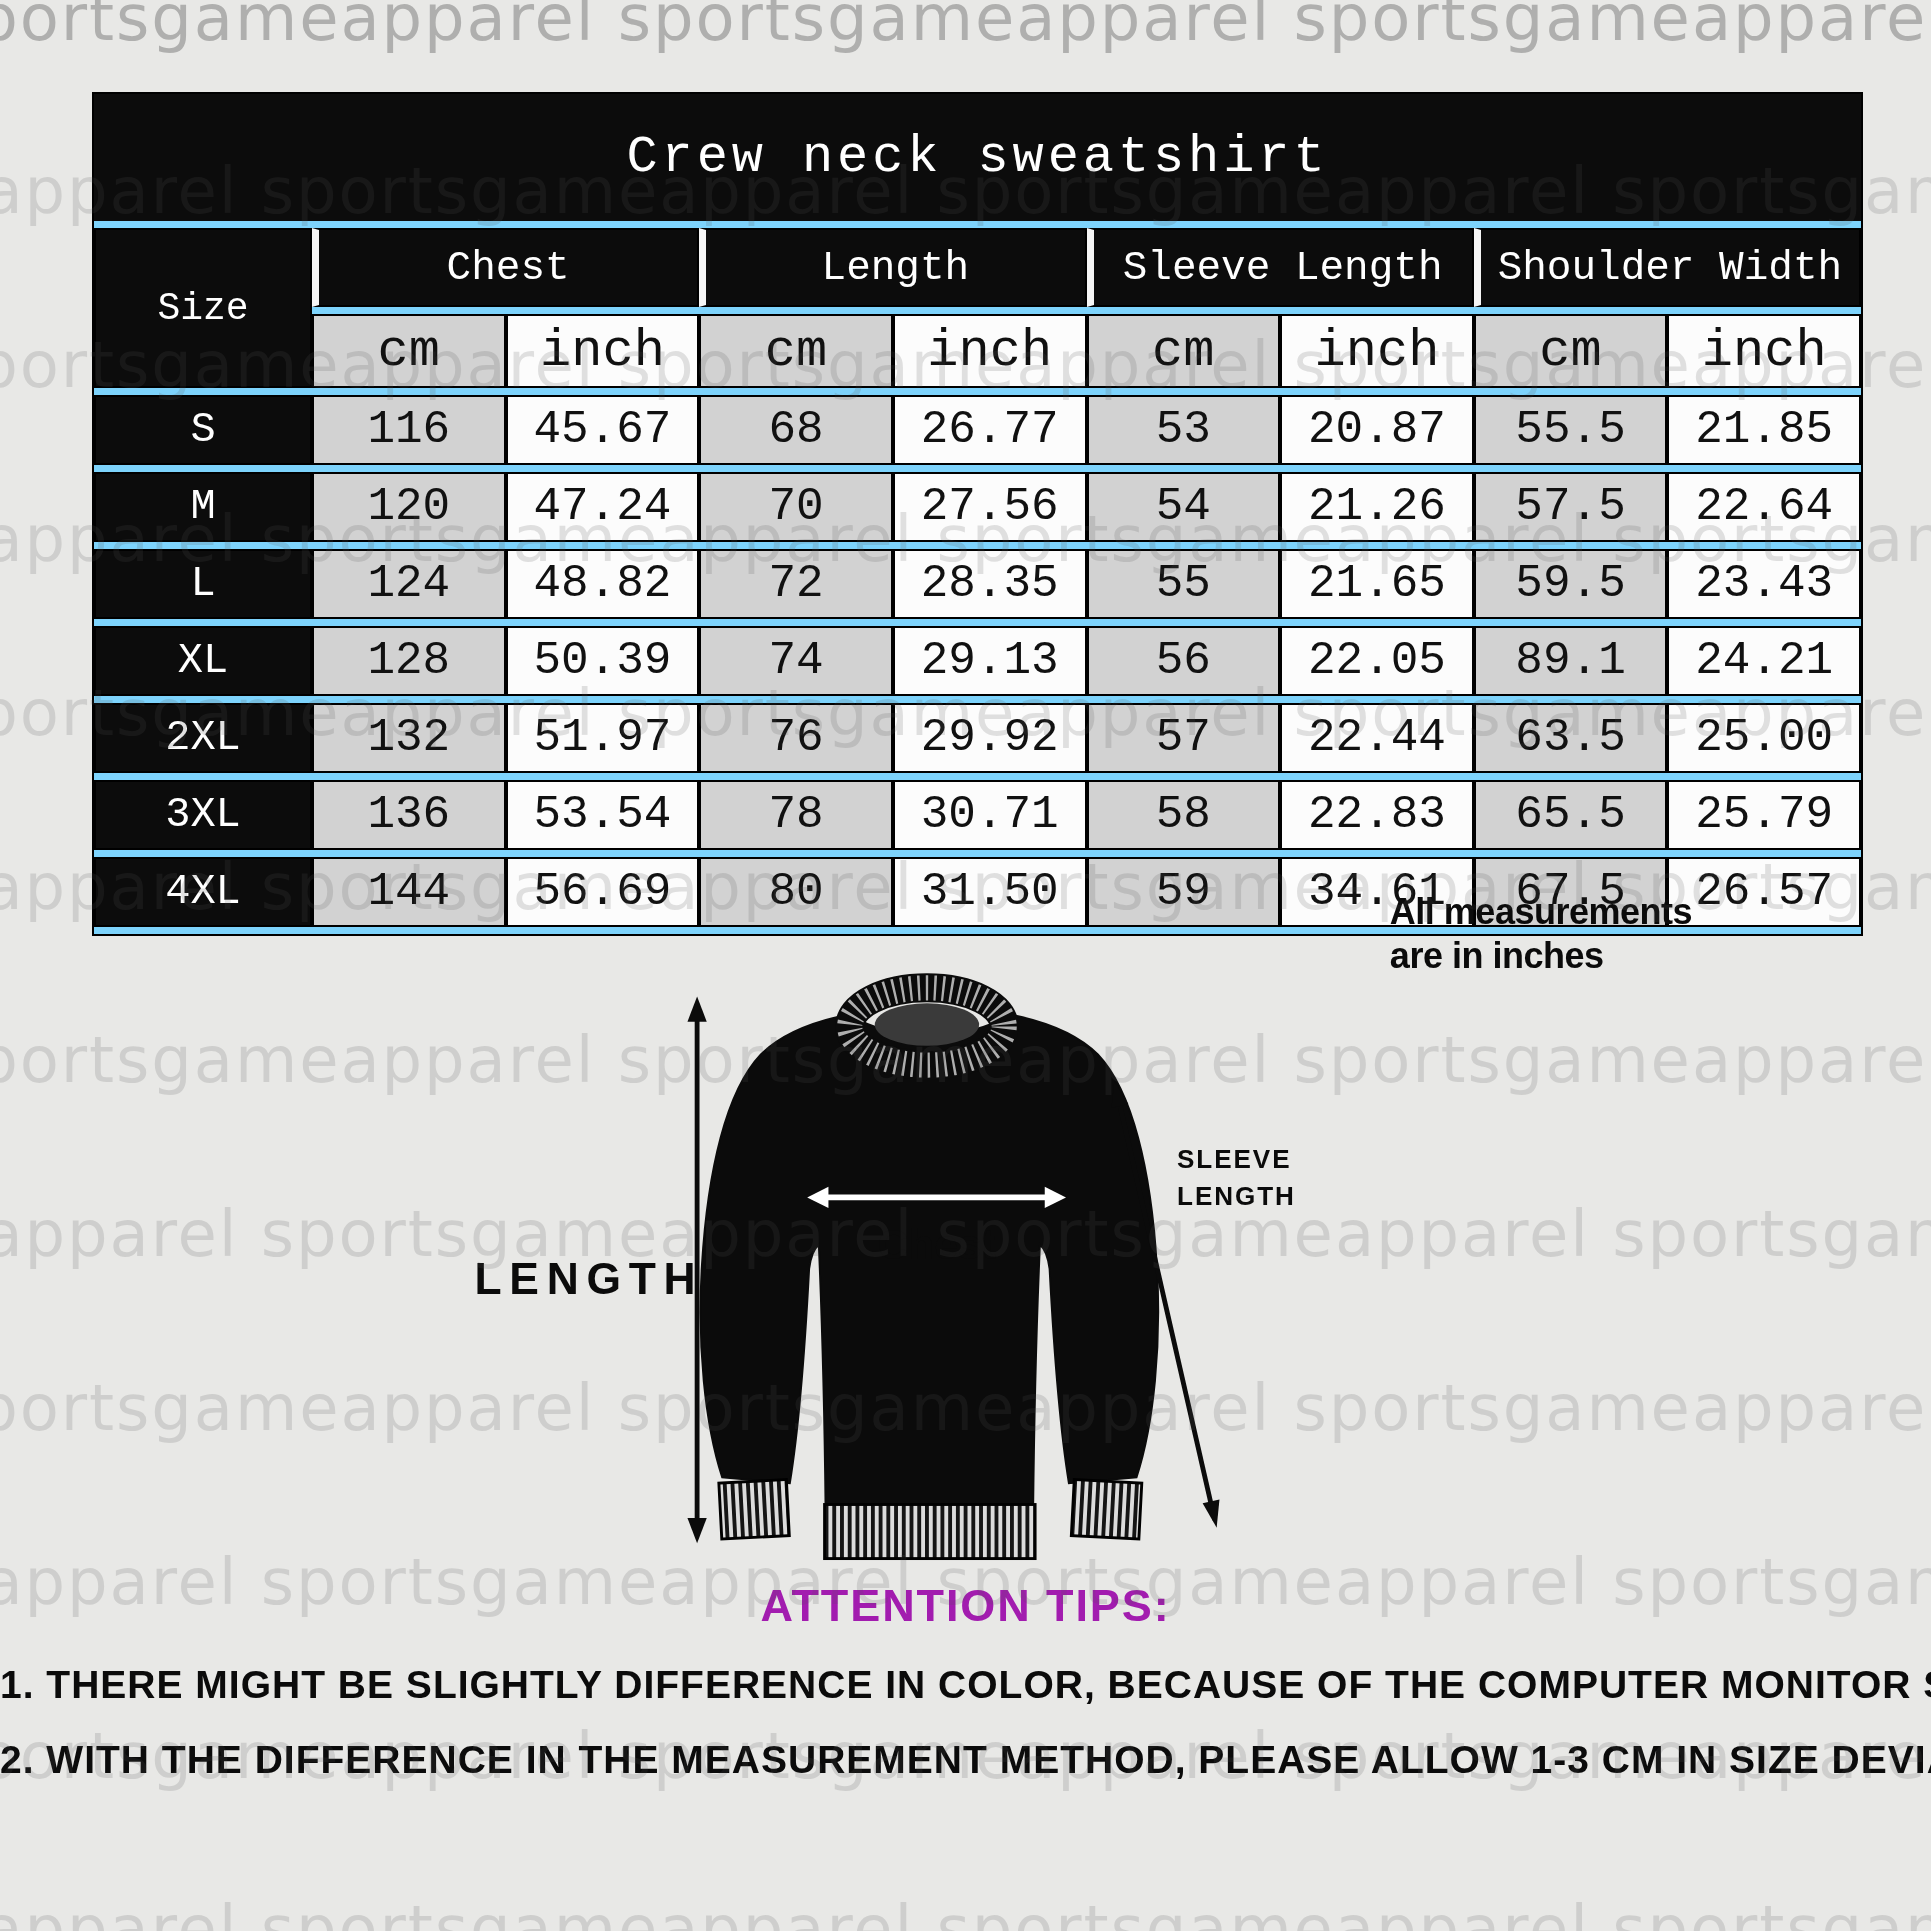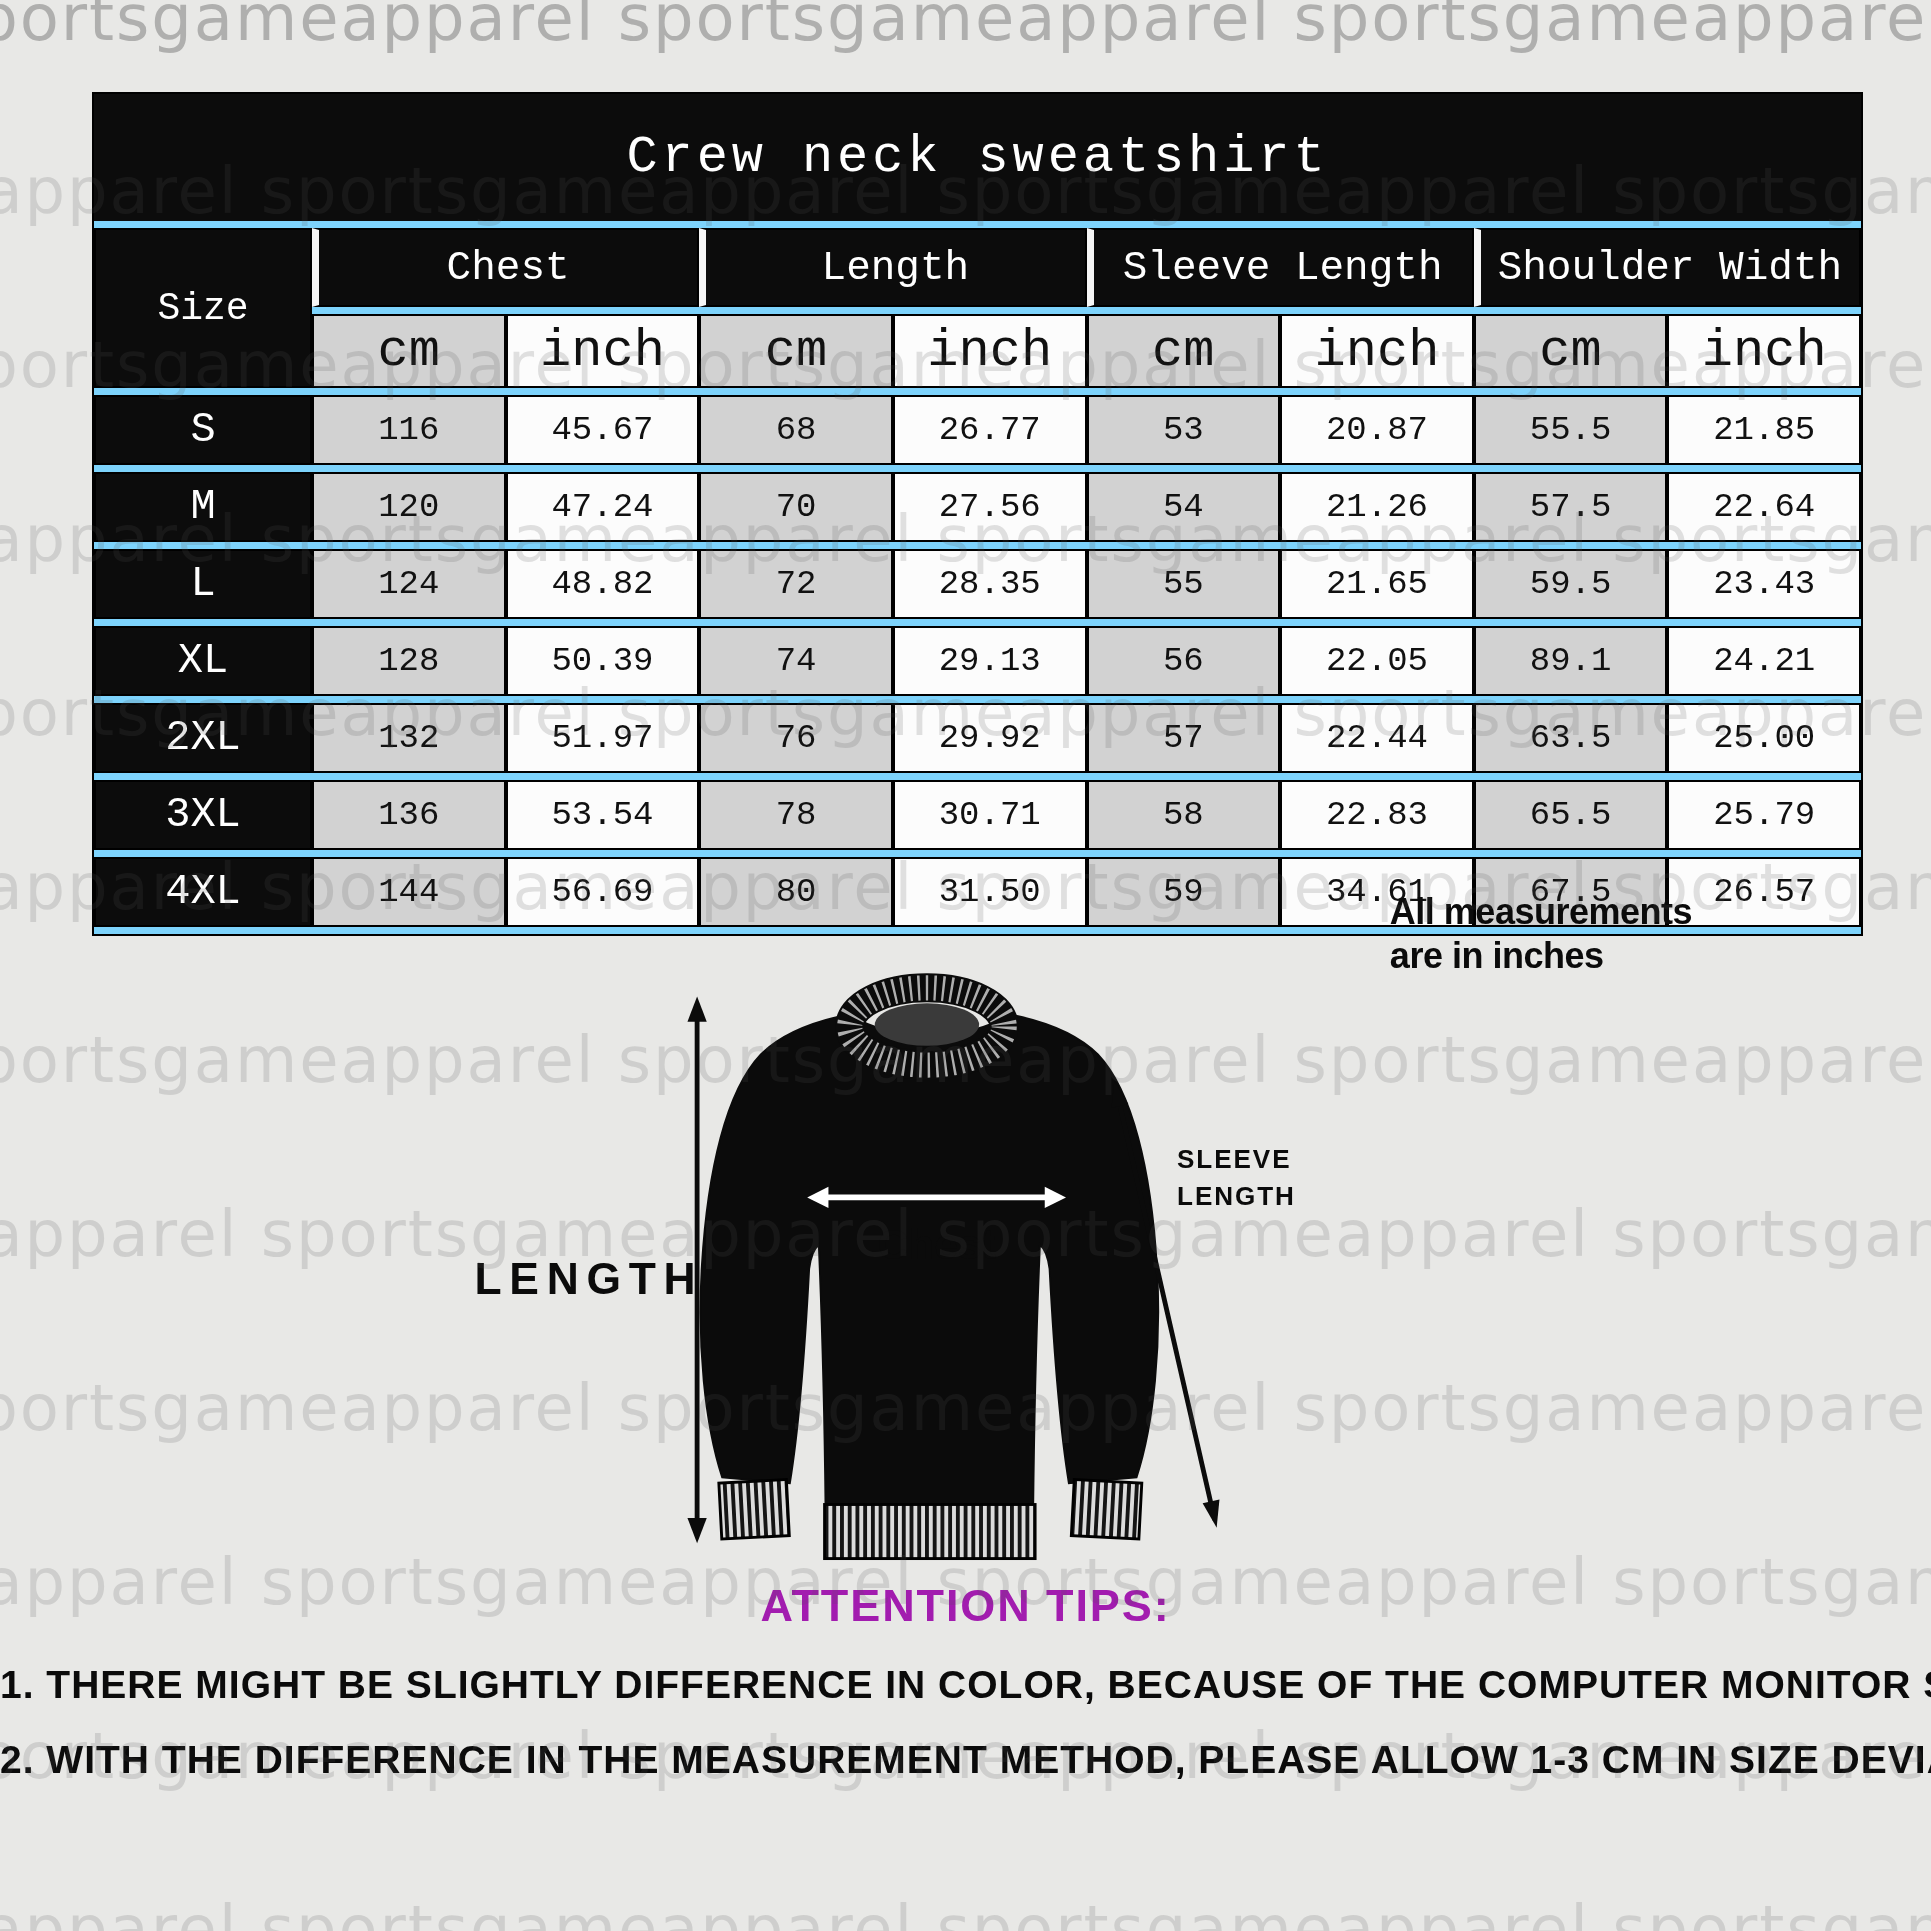--- a/index.html
+++ b/index.html
@@ -39,21 +39,21 @@
   .group{
     background:#0c0c0c;color:#fff;font-size:41px;height:73px;
     border-left:7.7px solid #f6f6f6 !important;
   }
   .size-h{
     background:#0c0c0c;color:#fff;font-size:38px;
   }
   .u{height:68px;font-size:52px;}
   .c-cm{background:#d2d2d2;}
   .c-in{background:#fcfcfc;}
-  .chart-table td{height:64px;font-size:34px;}
+  .chart-table td{height:64px;font-size:46px;}
   .size-label{
     background:#0c0c0c;color:#fff;font-size:42px;height:64px;
   }
   
   .note{
     position:absolute;right:239px;top:890px;z-index:2;
     text-align:left;font-size:36px;font-weight:800;color:#0b0b0b;
     line-height:1.22;letter-spacing:-0.5px;
   }
   

